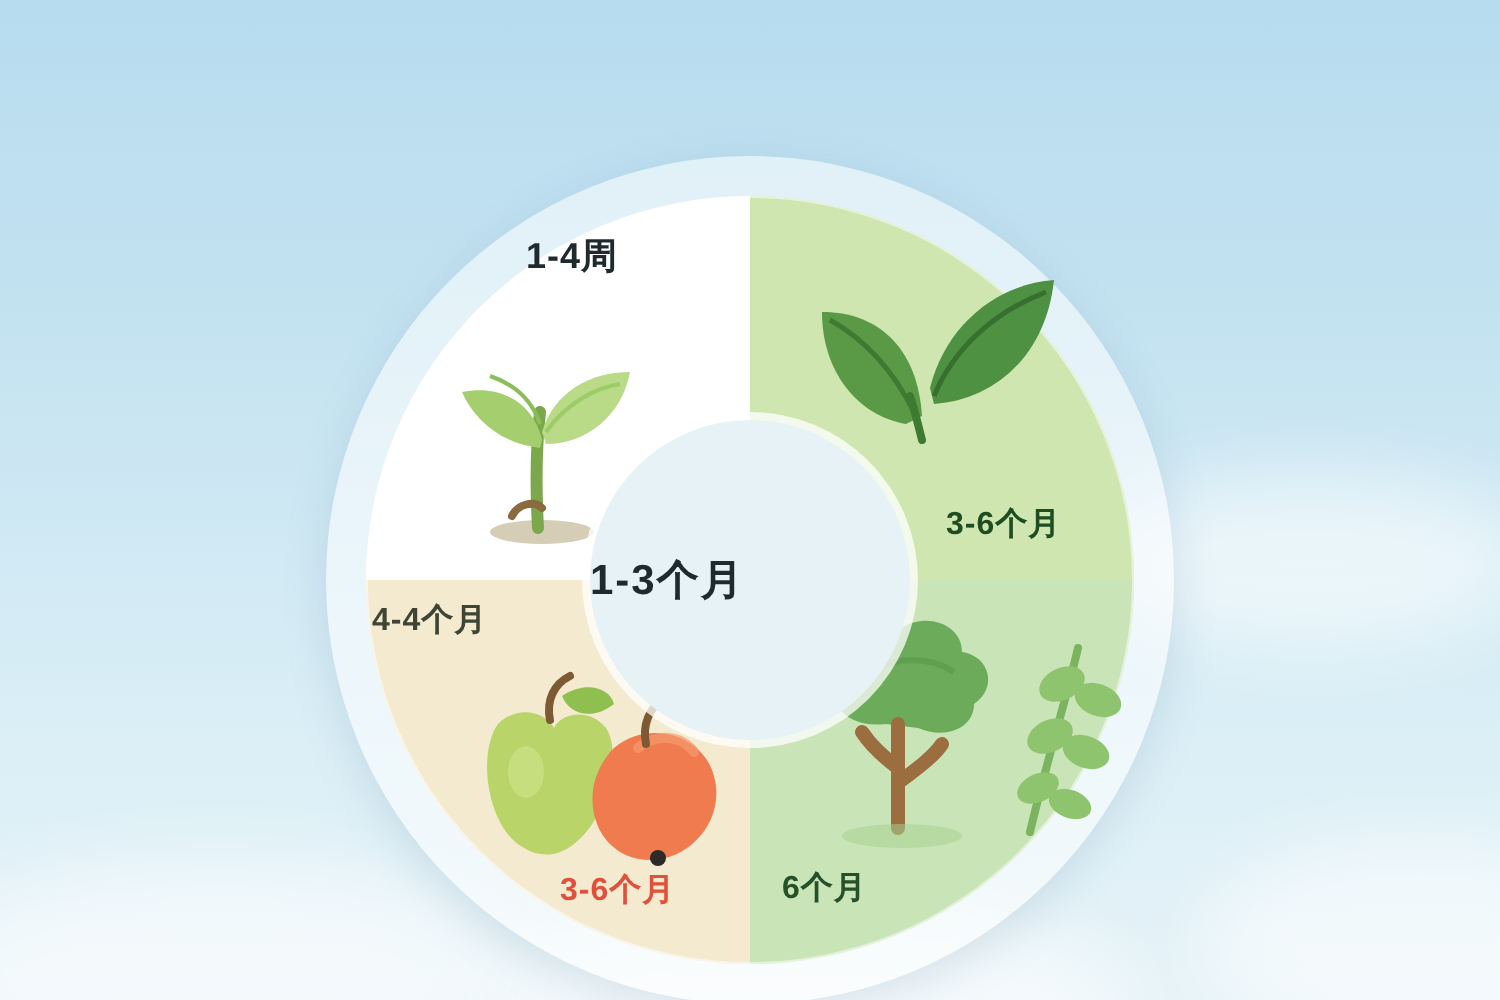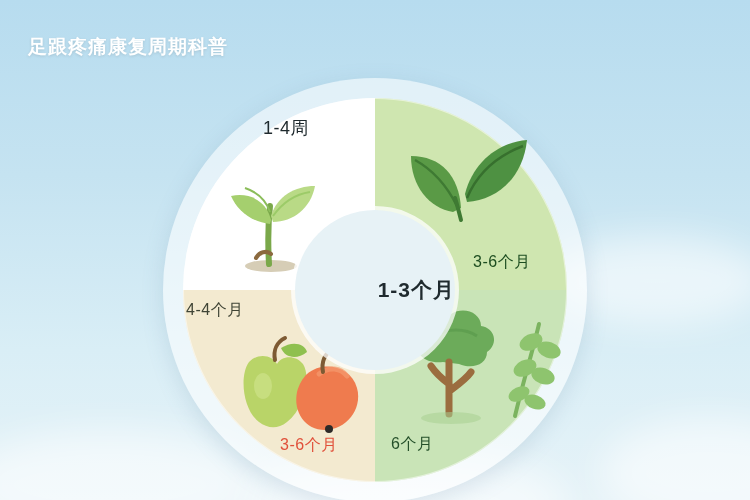--- a/index.html
+++ b/index.html
@@ -67,33 +67,33 @@
   .hub {
     position: absolute;
     left: 132px;
     top: 132px;
     width: 160px;
     height: 160px;
     border-radius: 50%;
     background: #e7f2f6;
     display: flex;
     align-items: center;
-    justify-content: flex-end;
+    justify-content: flex-start;
     box-shadow: 0 0 0 4px rgba(255,255,255,0.75);
   }
   .hub-label {
     font-size: 21px;
     font-weight: bold;
     color: #1f2a2e;
     letter-spacing: 1px;
   }
   .lbl {
     position: absolute;
     font-size: 16px;
-    font-weight: normal;
+    font-weight: bold;
     letter-spacing: 0.5px;
     white-space: nowrap;
   }
   .lbl-tl { left: 100px; top: 38px;  color: #1f2a2e; font-size: 18px; }
   .lbl-tr { left: 310px; top: 174px; color: #1d4d20; }
   .lbl-bl { left: 23px;  top: 222px; color: #3f4435; }
   .lbl-bm { left: 117px; top: 357px; color: #e0503a; }
   .lbl-br { left: 228px; top: 356px; color: #25502a; }
 
   
@@ -115,21 +115,20 @@
 </head>
 <body>
 
 <div id="stage">
 
   <div class="haze" style="left:-40px; top:430px; width:300px; height:110px;"></div>
   <div class="haze" style="left:240px; top:452px; width:330px; height:100px;"></div>
   <div class="haze" style="left:540px; top:236px; width:230px; height:90px;"></div>
   <div class="haze" style="left:600px; top:418px; width:220px; height:110px;"></div>
 
-  <div class="title">足跟疼痛康复周期科普</div>
 
   <div id="wheel">
     <div class="ring-outer"></div>
 
     <div class="quad q-tl"></div>
     <div class="quad q-tr"></div>
     <div class="quad q-bl"></div>
     <div class="quad q-br"></div>
 
     <div class="ring-overlay"></div>

